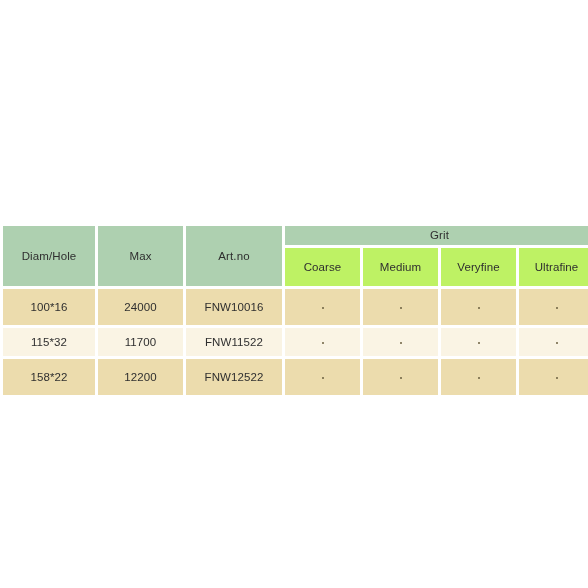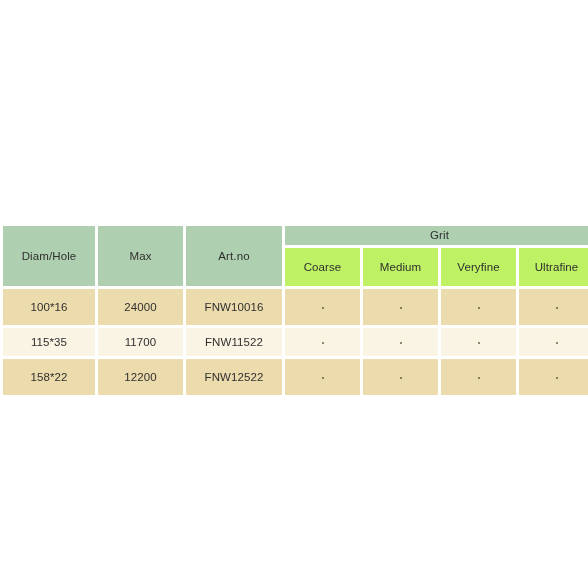--- a/index.html
+++ b/index.html
@@ -115,21 +115,21 @@
       <tr class="row-a">
         <td>100*16</td>
         <td>24000</td>
         <td>FNW10016</td>
         <td><span class="dot"></span></td>
         <td><span class="dot"></span></td>
         <td><span class="dot"></span></td>
         <td><span class="dot"></span></td>
       </tr>
       <tr class="row-b">
-        <td>115*35</td>
+        <td>115*32</td>
         <td>11700</td>
         <td>FNW11522</td>
         <td><span class="dot"></span></td>
         <td><span class="dot"></span></td>
         <td><span class="dot"></span></td>
         <td><span class="dot"></span></td>
       </tr>
       <tr class="row-a">
         <td>158*22</td>
         <td>12200</td>

